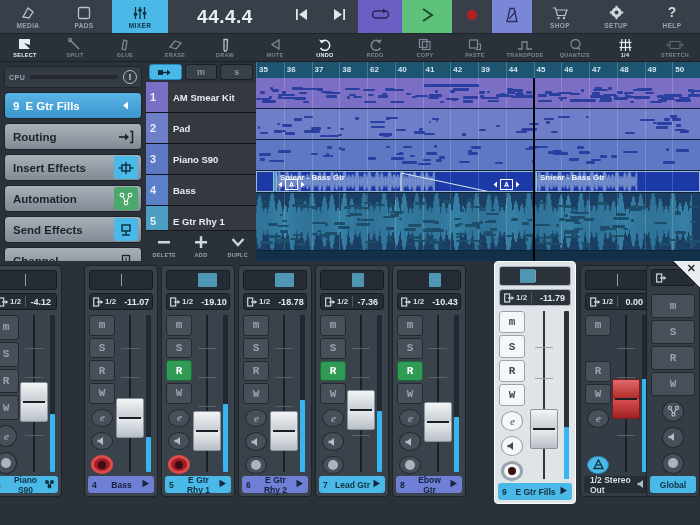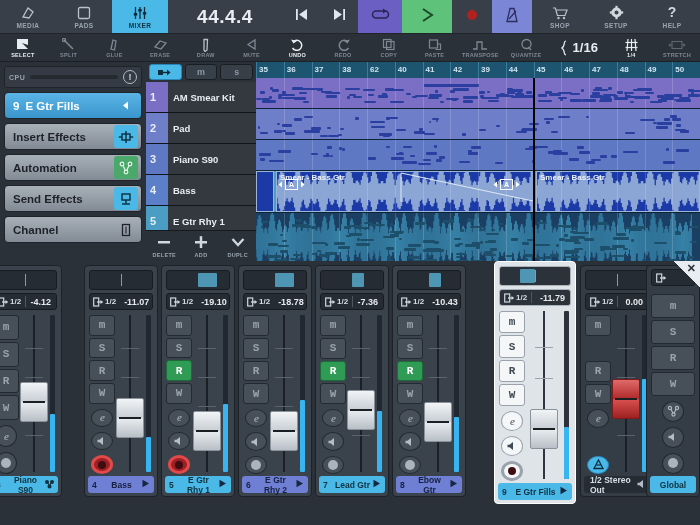--- a/index.html
+++ b/index.html
@@ -126,21 +126,21 @@
 
   
   .arrange { position:absolute; left:256px; top:62px; width:444px; height:199px; background:#12304a; overflow:hidden; }
   .ruler { height:16px; background:#1d5470; display:flex; position:relative; }
   .rbar { flex:1; border-left:1px solid #3b7b9c; color:#cfe6f2; font-size:8px; font-weight:bold; padding-left:2px; line-height:16px; }
   .lanes { position:relative; height:183px; }
   .lane { position:relative; border-bottom:1px solid #0d2336; overflow:hidden; }
   .lane1 { height:31px; background:#7a6fc4; }
   .lane2 { height:31px; background:#6f7ec9; }
   .lane3 { height:31px; background:#5f78c4; }
-  .lane4 { height:42px; background:#4b9dc4; }
+  .lane4 { height:22px; background:#4b9dc4; }
   .lane5 { height:58px; background:#1a3f63; }
   .gridline { position:absolute; top:0; bottom:0; width:1px; background:rgba(255,255,255,.17); }
   .note { position:absolute; height:2.5px; background:#2b3fa0; border-radius:1px; }
   .note.lt { background:#1d4f6b; }
   .clip {
     position:absolute; top:0; height:100%; background:#1c39a8;
     border:1px solid #9db6d8; overflow:hidden;
   }
   .clip .cname { position:absolute; left:3px; top:1px; font-size:8px; color:#eaf1f8; font-weight:bold; z-index:3;}
   .wave { position:absolute; left:0; right:0; bottom:0; height:100%; }
@@ -460,28 +460,20 @@
     </div>
     <div class="tool">
       <span class="ticon">
         <svg width="13" height="13" viewBox="0 0 13 13">
             <circle cx="6.5" cy="6" r="4.5" fill="none" stroke="#7d8894" stroke-width="1.3"></circle>
             <line x1="8.5" y1="9" x2="11" y2="12" stroke="#7d8894" stroke-width="1.3"></line>
           </svg>
       </span>
       <span class="tlbl">QUANTIZE</span>
     </div>
-    <div class="tool" style="flex:1.3;flex-direction:row;gap:2px;">
-      <span class="ticon">
-        <svg width="9" height="16" viewBox="0 0 9 16">
-            <path d="M6 1 C3 1 5.5 7 1.5 8 C5.5 9 3 15 6 15" fill="none" stroke="#e6edf3" stroke-width="1.2"></path>
-          </svg>
-      </span>
-      <span class="quant-val">1/16</span>
-    </div>
     <div class="tool on">
       <span class="ticon">
         <svg width="15" height="14" viewBox="0 0 15 14">
           <g stroke="#e6edf3" stroke-width="1.2">
             <line x1="4" y1="1" x2="3" y2="13"></line>
               <line x1="7.5" y1="1" x2="7.5" y2="13"></line>
               <line x1="11" y1="1" x2="12" y2="13"></line>
             <line x1="1.5" y1="4.5" x2="13.5" y2="4.5"></line>
               <line x1="1.5" y1="9.5" x2="13.5" y2="9.5"></line>
           </g>
@@ -511,20 +503,30 @@
     <div class="insp-row sel">
       <span class="inum">9</span>
       <span class="ilbl">E Gtr Fills</span>
       <span class="insp-badge bdg-none">
         <svg width="10" height="11" viewBox="0 0 10 11">
             <path d="M7 1.5 L7 9.5 L2 5.5 Z" fill="#fff"></path>
           </svg>
       </span>
     </div>
 
+    <div class="insp-row">
+      <span class="ilbl">Routing</span>
+      <span class="insp-badge bdg-none">
+        <svg width="16" height="14" viewBox="0 0 16 14">
+            <path d="M1 7 H9" stroke="#1d2228" stroke-width="1.7"></path>
+            <path d="M7 3.5 L11 7 L7 10.5" fill="#1d2228"></path>
+            <path d="M12 1.5 L14.5 1.5 L14.5 12.5 L12 12.5" fill="none" stroke="#1d2228" stroke-width="1.5"></path>
+          </svg>
+      </span>
+    </div>
 
     <div class="insp-row">
       <span class="ilbl">Insert Effects</span>
       <span class="insp-badge bdg-blue">
         <svg width="16" height="14" viewBox="0 0 16 14">
             <rect x="4" y="4" width="8" height="6" fill="none" stroke="#0e2e3e" stroke-width="1.4"></rect>
             <line x1="0.8" y1="7" x2="4" y2="7" stroke="#0e2e3e" stroke-width="1.4"></line>
             <line x1="12" y1="7" x2="15.2" y2="7" stroke="#0e2e3e" stroke-width="1.4"></line>
             <line x1="8" y1="1" x2="8" y2="13" stroke="#0e2e3e" stroke-width="1.4"></line>
           </svg>

